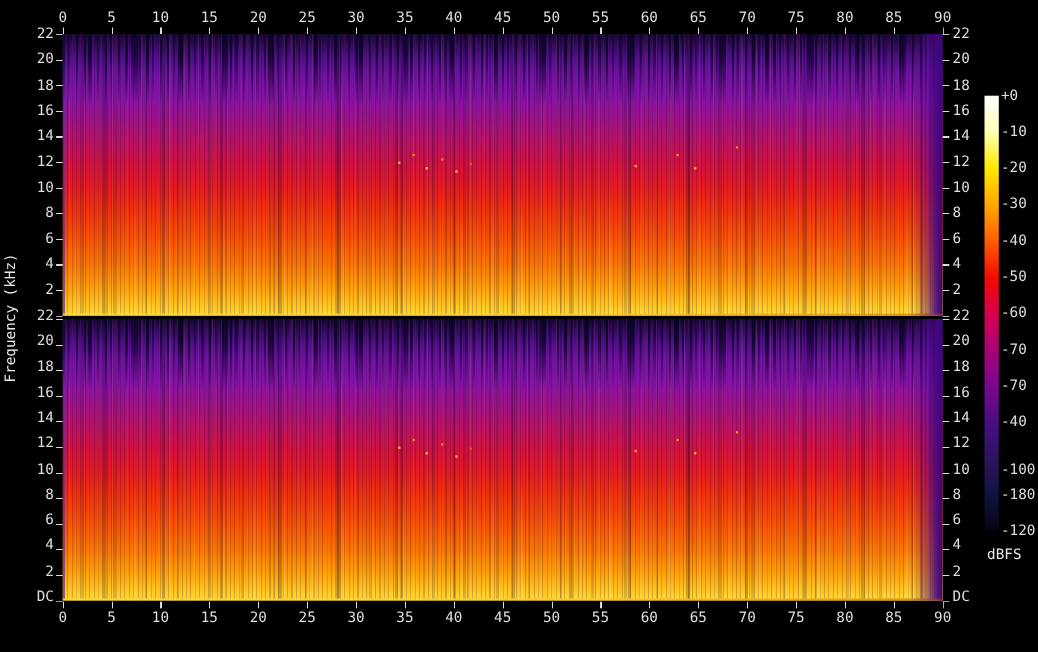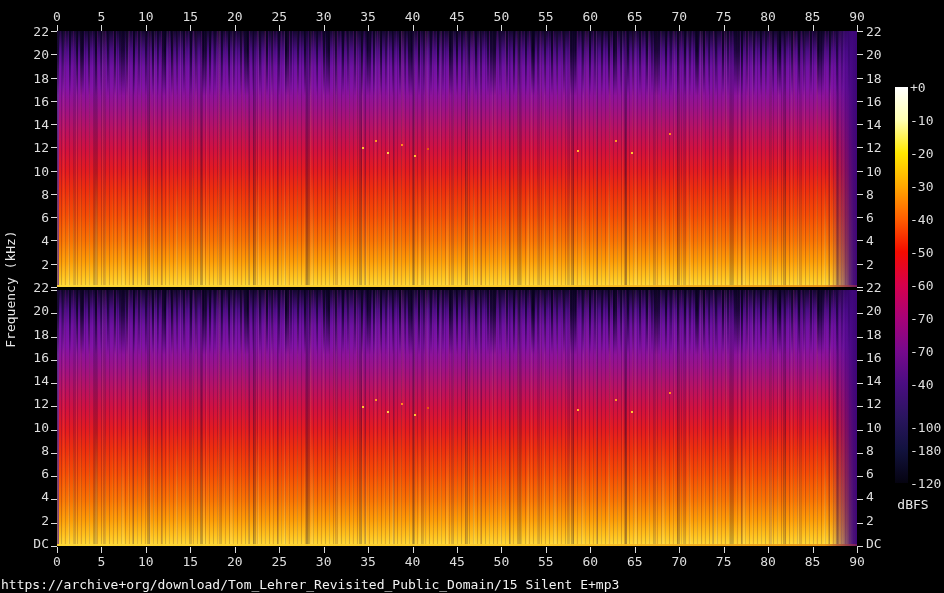--- a/index.html
+++ b/index.html
@@ -219,15 +219,14 @@
       <span class="tl" style="top: 198px; text-align: center;">-60</span>
       <span class="tl" style="top: 231px;">-70</span>
       <span class="tl" style="top: 264px;">-70</span>
       <span class="tl" style="top: 297px;">-40</span>
       <span class="tl" style="top: 340px;">-100</span>
       <span class="tl" style="top: 363px;">-180</span>
       <span class="tl" style="top: 396px;">-120</span>
     </div>
   <div class="cbl">dBFS</div>
 
-  <div class="footer">https://archive+org/download/Tom_Lehrer_Revisited_Public_Domain/15 Silent E+mp3</div>
 
 </div>
 
 </body></html>

